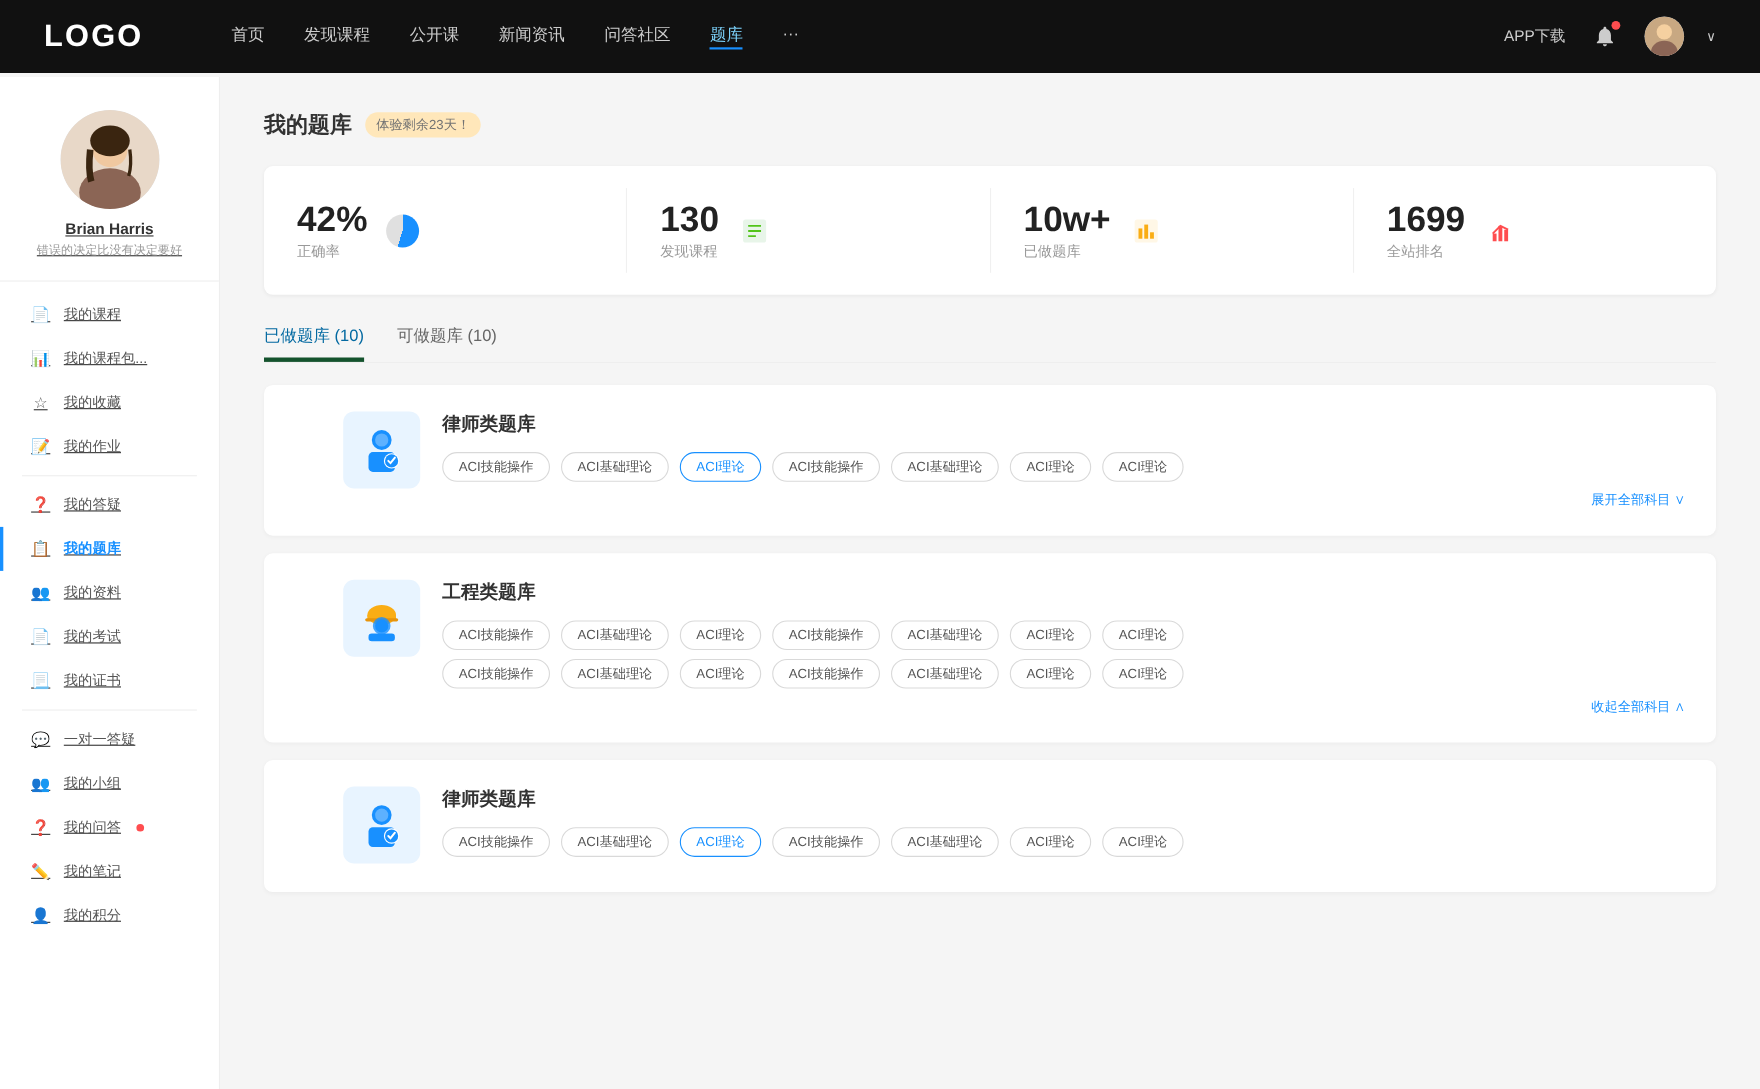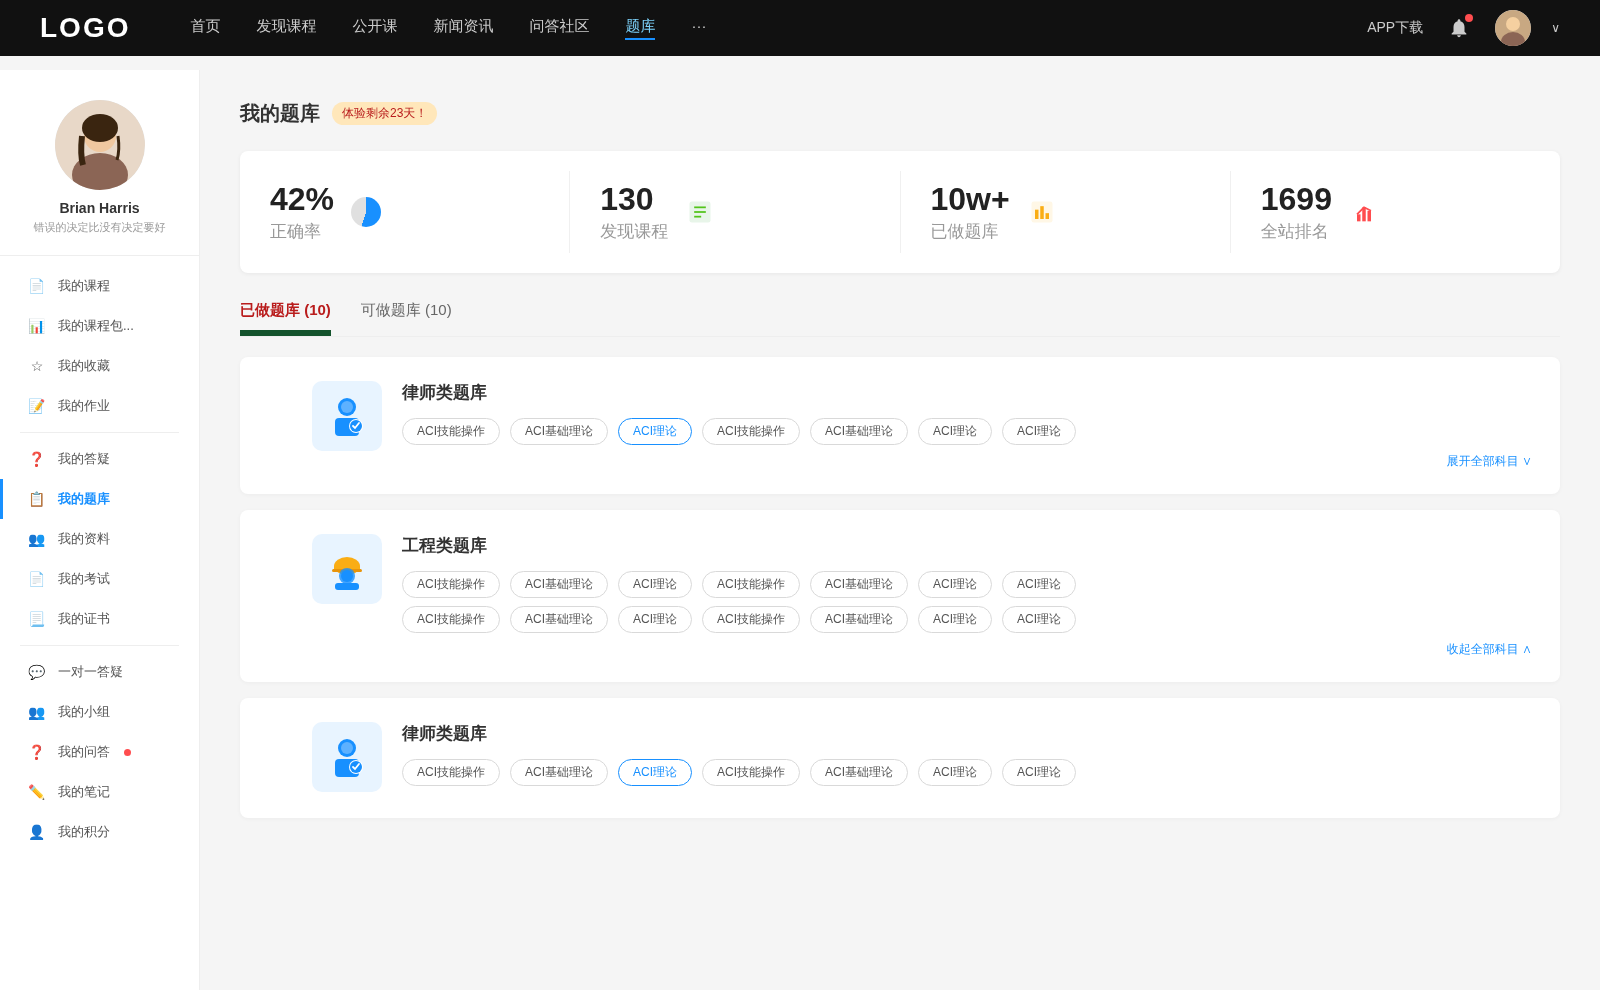--- a/index.html
+++ b/index.html
@@ -1,27 +1,28 @@
 <!DOCTYPE html>
 <html><head>
   <meta charset="utf-8">
   <style>
     * { box-sizing: border-box; margin: 0; padding: 0; }
     body { font-family: 'PingFang SC', 'Microsoft YaHei', sans-serif; background: #f5f5f5; color: #333; }
 
     
     .navbar {
       background: #111;
-      height: 56px;
+      height: 66px;
       display: flex;
       align-items: center;
       padding: 0 40px;
       position: fixed;
       top: 0; left: 0; right: 0;
       z-index: 100;
+      gap: 20px;
     }
     .navbar-logo {
       color: #fff;
       font-size: 28px;
       font-weight: bold;
       letter-spacing: 2px;
       margin-right: 60px;
     }
     .navbar-menu {
       display: flex;
@@ -83,20 +84,21 @@
       min-height: calc(100vh - 70px);
     }
 
     
     .sidebar {
       width: 200px;
       background: #fff;
       flex-shrink: 0;
       padding-top: 30px;
       border-right: 1px solid #eee;
+      text-decoration: underline;
     }
     .sidebar-profile {
       display: flex;
       flex-direction: column;
       align-items: center;
       padding-bottom: 20px;
       border-bottom: 1px solid #eee;
     }
     .profile-avatar {
       width: 90px; height: 90px;
@@ -169,21 +171,21 @@
       gap: 12px;
       margin-bottom: 24px;
     }
     .page-title {
       font-size: 20px;
       font-weight: 600;
       color: #333;
     }
     .trial-badge {
       background: #ffe7ba;
-      color: #b91c1c;
+      color: #737373;
       font-size: 12px;
       padding: 3px 10px;
       border-radius: 12px;
     }
 
     
     .stats-row {
       display: flex;
       gap: 0;
       background: #fff;
@@ -196,40 +198,40 @@
       flex: 1;
       display: flex;
       align-items: center;
       gap: 14px;
       padding: 10px 30px;
       border-right: 1px solid #f0f0f0;
     }
     .stat-item:last-child { border-right: none; }
     .stat-text { display: flex; flex-direction: column; }
     .stat-value { font-size: 32px; font-weight: 700; color: #222; }
-    .stat-label { font-size: 17px; color: #999; margin-top: 2px; }
+    .stat-label { font-size: 13px; color: #999; margin-top: 2px; }
     .stat-icon { width: 36px; height: 36px; display: flex; align-items: center; justify-content: center; }
 
     
     .tabs-row {
       display: flex;
       gap: 30px;
       margin-bottom: 20px;
       border-bottom: 1px solid #eee;
     }
     .tab-item {
       font-size: 15px;
       padding-bottom: 10px;
       cursor: pointer;
       color: #666;
     }
     .tab-item.active {
-      color: #b91c1c;
-      border-bottom: 6px solid #14532d;
-      font-weight: 700;
+      color: #0369a1;
+      border-bottom: 4px solid #14532d;
+      font-weight: 400;
     }
 
     
     .qbank-card {
       background: #fff;
       border-radius: 8px;
       margin-bottom: 16px;
       padding: 24px 28px;
       box-shadow: 0 1px 4px rgba(0,0,0,0.04);
     }

